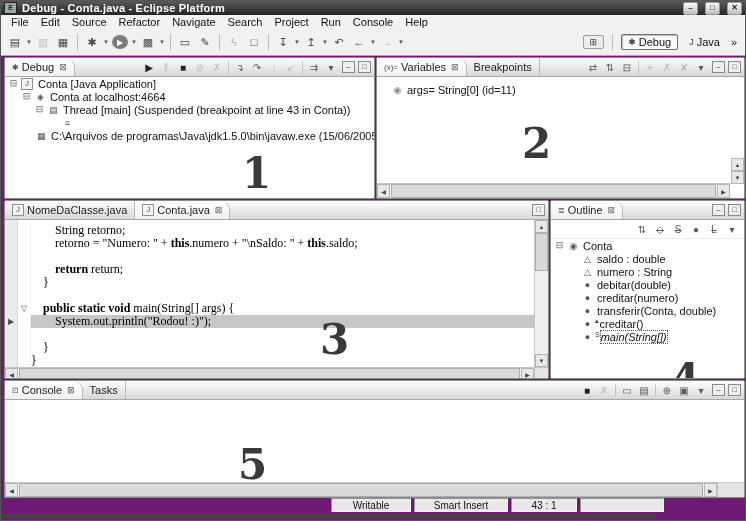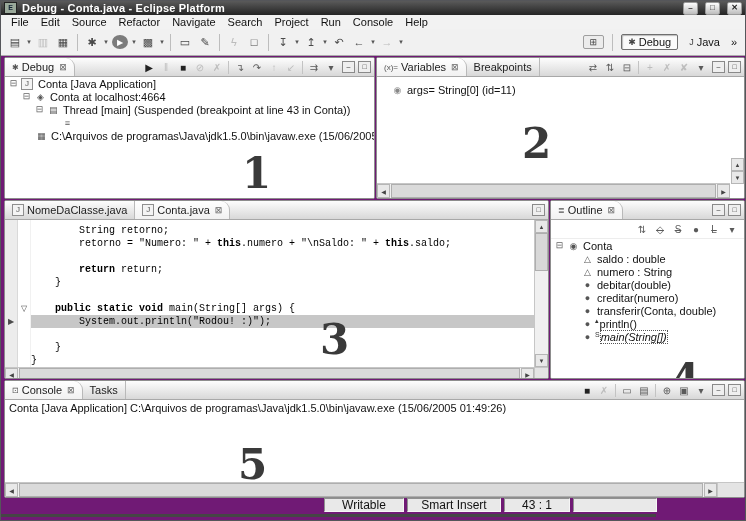--- a/index.html
+++ b/index.html
@@ -47,21 +47,21 @@
   .ti.box{font-size:8px;border:1px solid #8f8f8f;background:#f4f4f4;height:10px;line-height:9px;flex:0 0 10px;margin-right:5px;}
   .sup{font-size:7px;color:#333;margin:-5px 1px 0 -2px;}
   .focusbox{outline:1px dotted #555;font-style:italic;}
   .strike{text-decoration:line-through;}
   
   .ebody{flex:1;display:grid;grid-template-columns:13px 13px 1fr 14px;grid-template-rows:1fr 14px;}
   .gmark{background:#ececec;border-right:1px solid #d9d9d9;padding-top:4px;}
   .gfold{background:#fff;border-right:1px solid #f1f1f1;padding-top:4px;}
   .mrow,.frow{height:13px;text-align:center;font-size:8px;line-height:13px;color:#4c4c4c;}
   .codearea{padding-top:4px;overflow:hidden;}
-  .cline{height:13px;line-height:13px;font-family:Liberation Mono, monospace;font-size:10px;white-space:pre;color:#000;}
+  .cline{height:13px;line-height:13px;font-family:Liberation Serif, serif;font-size:12px;white-space:pre;color:#000;}
   .cline.hl{background:#c7c7c7;}
   .b{font-weight:bold;}
   .vscroll{grid-column:4;grid-row:1;display:flex;flex-direction:column;background:#f0f0f0;border-left:1px solid #c6c6c6;}
   .sb{flex:0 0 13px;border:1px solid #b6b6b6;background:#e8e8e8;display:grid;place-items:center;font-size:6px;color:#444;box-sizing:border-box;}
   .sth{flex:0 0 38px;border:1px solid #aeaeae;background:#d8d8d8;box-sizing:border-box;}
   .strack{flex:1;}
   .hscroll{grid-column:1/4;grid-row:2;display:flex;background:#f0f0f0;border-top:1px solid #c6c6c6;}
   .hsb{flex:0 0 13px;border:1px solid #b6b6b6;background:#e8e8e8;display:grid;place-items:center;font-size:6px;color:#444;box-sizing:border-box;}
   .hth{flex:1;border:1px solid #aeaeae;background:#dadada;margin:0 1px;box-sizing:border-box;}
   .corner{grid-column:4;grid-row:2;background:#e4e4e4;border-top:1px solid #c6c6c6;border-left:1px solid #c6c6c6;}
@@ -69,21 +69,21 @@
   .cbody{flex:1;position:relative;background:#fff;font-size:11px;}
   .cfoot{flex:0 0 14px;display:flex;background:#f0f0f0;border-top:1px solid #c6c6c6;}
   .cfoot .hth{flex:1;}
   .cfoot .spacer{flex:0 0 26px;background:#e4e4e4;border-left:1px solid #c6c6c6;}
   
   .varscroll{position:absolute;right:0;bottom:14px;width:13px;display:flex;flex-direction:column;}
   .varhs{position:absolute;left:0;right:14px;bottom:0;height:14px;display:flex;background:#f0f0f0;border-top:1px solid #c6c6c6;}
   
   .obar{flex:0 0 18px;display:flex;justify-content:flex-end;align-items:center;gap:2px;padding-right:4px;border-bottom:1px solid #ededed;background:#fff;}
   
-  .statusbar{position:absolute;left:0;top:497px;width:739px;height:14px;display:flex;gap:3px;font-size:12px;align-items:stretch;}
+  .statusbar{position:absolute;left:7px;top:497px;width:739px;height:14px;display:flex;gap:3px;font-size:10px;align-items:stretch;}
   .scell{border:1px solid;border-color:#909090 #f6f6f6 #f6f6f6 #909090;display:flex;align-items:center;justify-content:center;padding:0 6px;background:#e9e9e9;}
   .sgrow{flex:1;border:none;background:transparent;}
   .strip{position:absolute;left:0;top:513px;width:655px;height:3px;background:#454545;}
   
   .anno{position:absolute;font-family:"DejaVu Serif",serif;font-weight:bold;font-size:42px;line-height:1;color:#3a3a3a;}
 </style>
 </head>
 <body>
 
 <div id="win">
@@ -361,21 +361,21 @@
         <span class="ti">●</span>
         <span>creditar(numero)</span>
       </div>
       <div class="trow" style="padding-left:30px;">
         <span class="ti">●</span>
         <span>transferir(Conta, double)</span>
       </div>
       <div class="trow" style="padding-left:30px;">
         <span class="ti">●</span>
         <span class="sup">▴</span>
-        <span>println()</span>
+        <span>creditar()</span>
       </div>
       <div class="trow" style="padding-left:30px;">
         <span class="ti">●</span>
         <span class="sup">S</span>
         <span class="focusbox">main(String[])</span>
       </div>
       <div class="anno" style="left:120px;top:120px;">4</div>
     </div>
   </div>
 
@@ -397,21 +397,20 @@
         <span class="vi">▤</span>
         <span class="vsep"></span>
         <span class="vi">⊕</span>
         <span class="vi">▣</span>
         <span class="vi">▾</span>
         <span class="mm">–</span>
         <span class="mm">□</span>
       </span>
     </div>
     <div class="cbody">
-      <div style="padding:2px 4px;">Conta [Java Application] C:\Arquivos de programas\Java\jdk1.5.0\bin\javaw.exe (15/06/2005 01:49:26)</div>
       <div class="anno" style="left:233px;top:44px;">5</div>
     </div>
     <div class="cfoot">
       <span class="hsb">◀</span>
       <span class="hth"></span>
       <span class="hsb">▶</span>
       <span class="spacer"></span>
     </div>
   </div>
 

